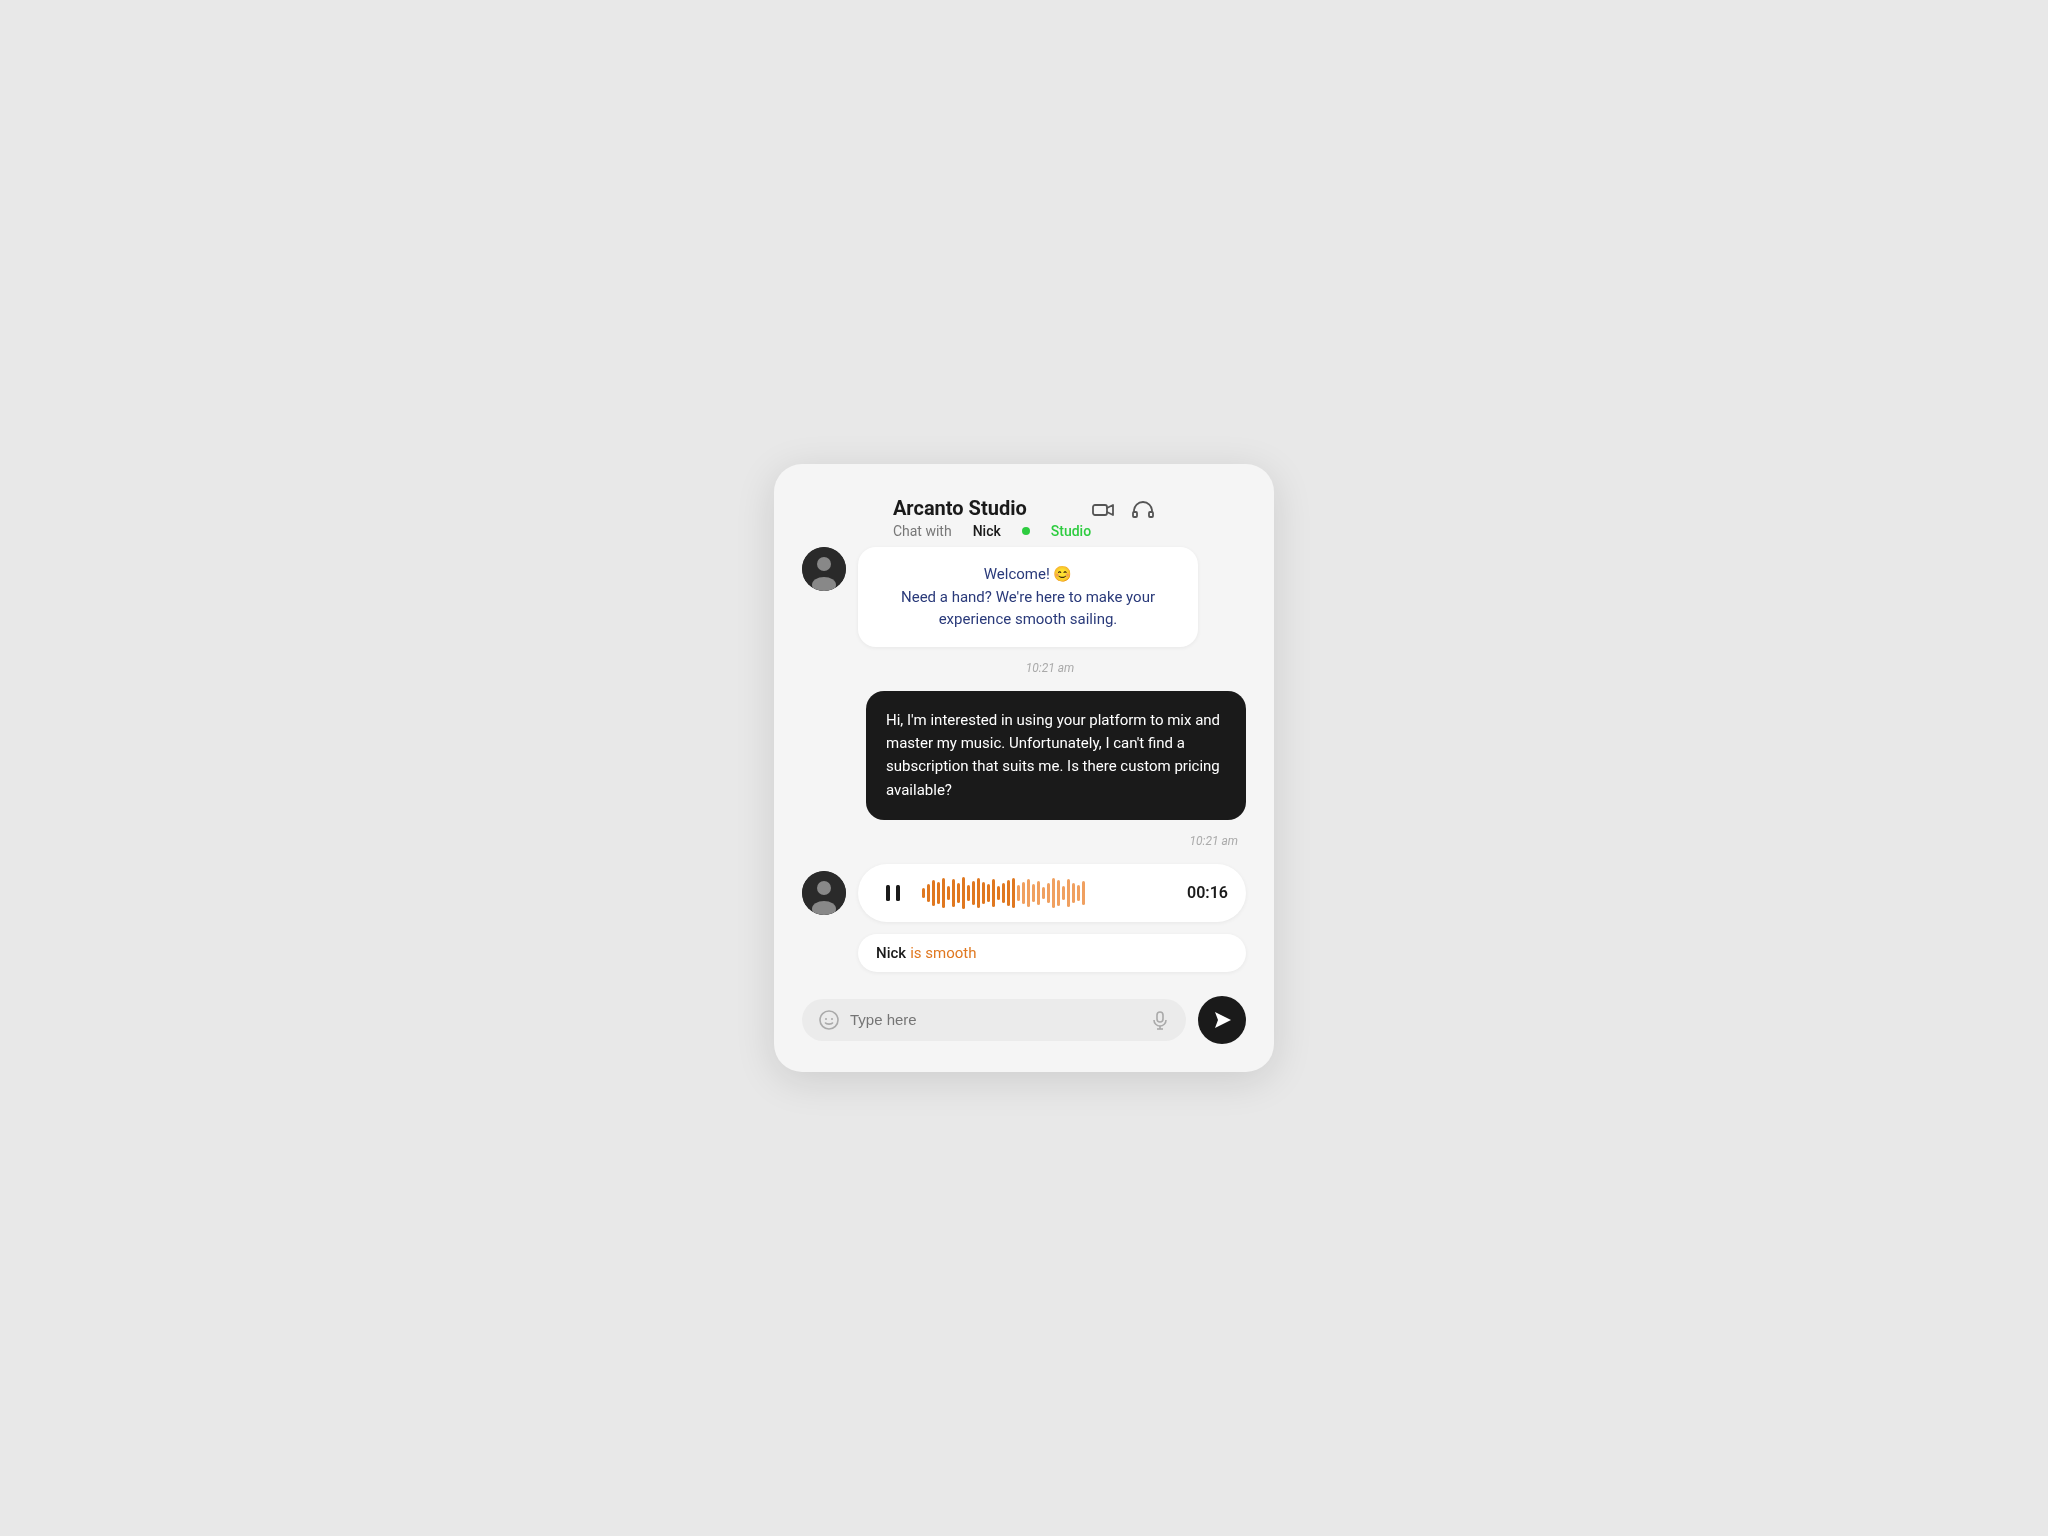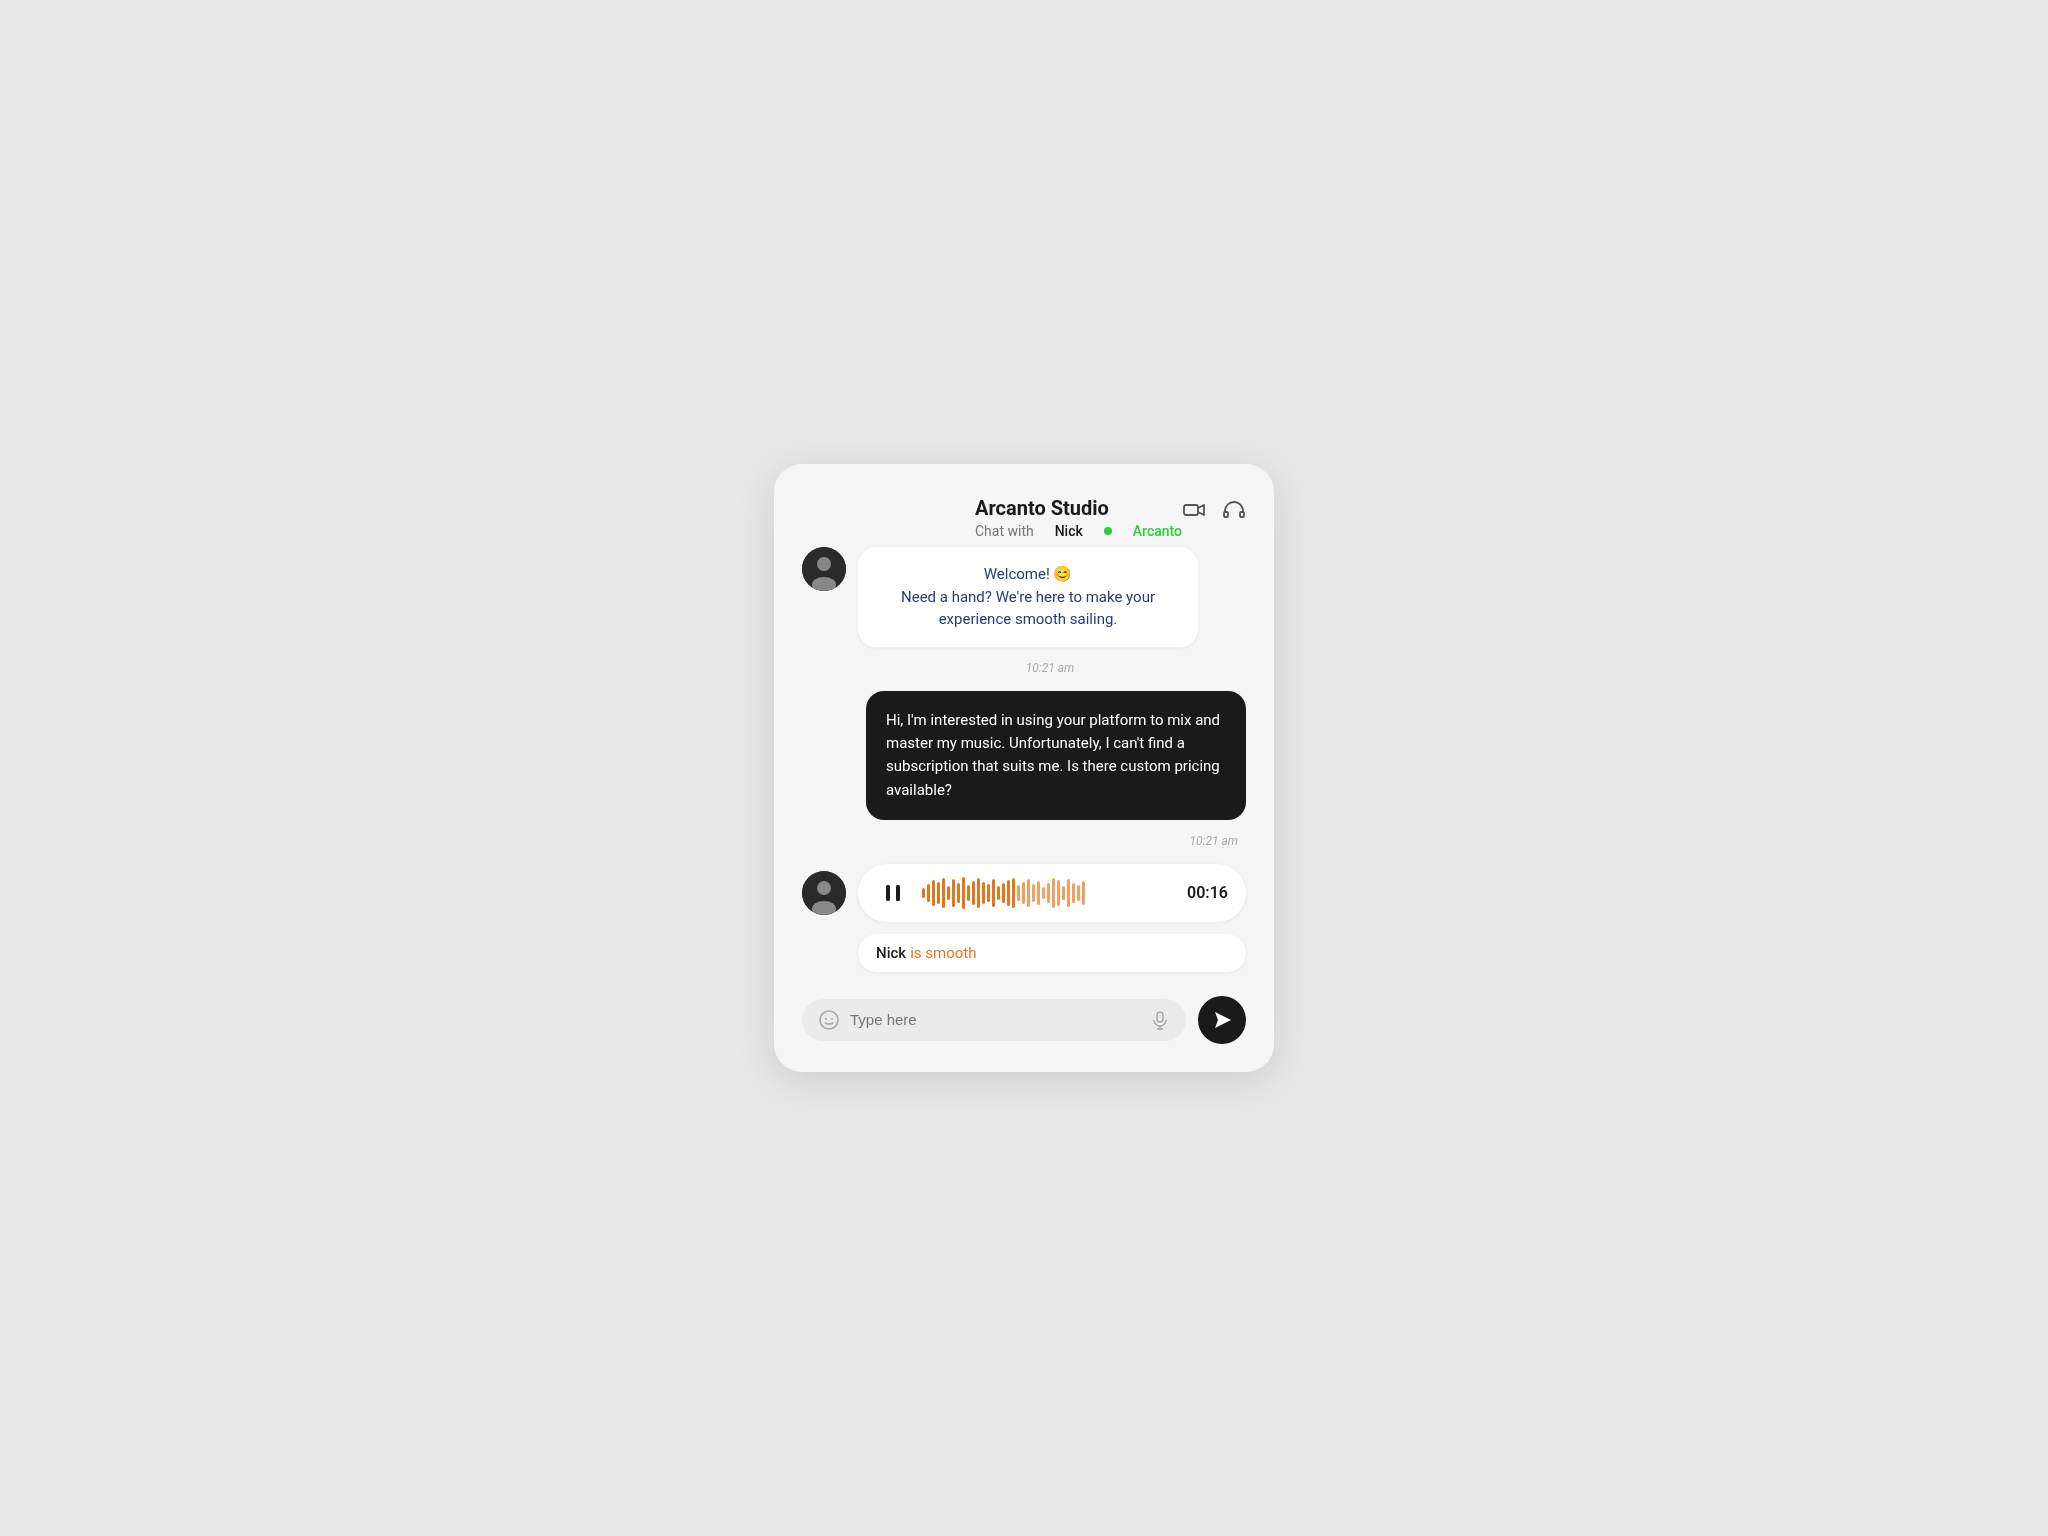--- a/index.html
+++ b/index.html
@@ -21,21 +21,21 @@
       box-shadow: 0 8px 40px rgba(0,0,0,0.12);
       display: flex;
       flex-direction: column;
       gap: 0;
     }
 
     
     .header {
       display: flex;
       align-items: flex-start;
-      justify-content: flex-end;
+      justify-content: center;
       margin-bottom: 8px;
     }
 
     .header-left {}
 
     .header-title {
       font-size: 20px;
       font-weight: 700;
       color: #1a1a1a;
       line-height: 1.2;
@@ -304,21 +304,21 @@
 
 <div class="chat-window">
 
   <div class="header">
     <div class="header-left">
       <div class="header-title">Arcanto Studio</div>
       <div class="header-subtitle">
         <span>Chat with</span>
         <span class="nick-name">Nick</span>
         <span class="online-dot"></span>
-        <span class="online-text">Arcanto</span>
+        <span class="online-text">Studio</span>
       </div>
     </div>
     <div class="header-actions">
       <div class="header-icon">
         <svg width="24" height="24" viewBox="0 0 24 24" fill="none" stroke="#555" stroke-width="1.8" stroke-linecap="round" stroke-linejoin="round">
           <rect x="2" y="7" width="14" height="10" rx="2"></rect>
           <polyline points="16,10 22,7 22,17 16,14"></polyline>
         </svg>
       </div>
       <div class="header-icon">

